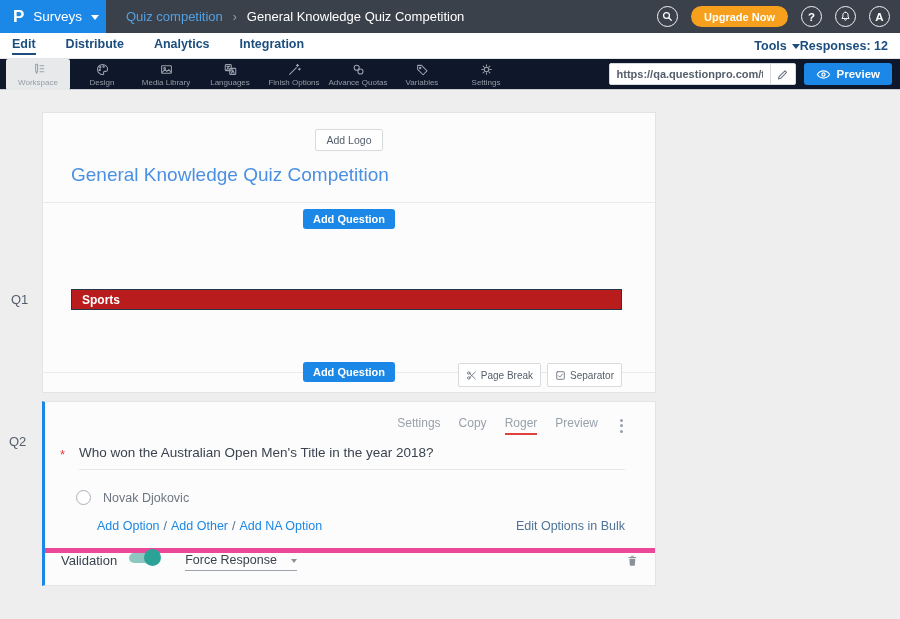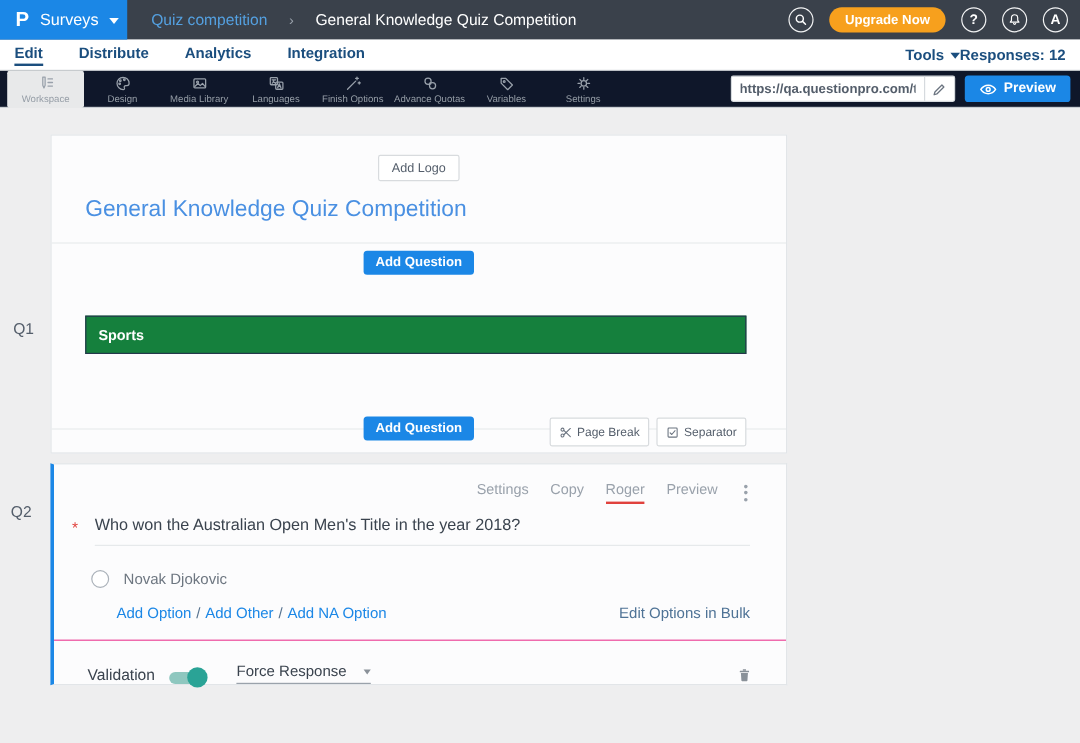--- a/index.html
+++ b/index.html
@@ -9,21 +9,21 @@
     background:#eeeeef;
     font-family:"Liberation Sans", sans-serif;
     -webkit-font-smoothing:antialiased;
   }
   
   .topbar { height:33px; background:#3a414b; display:flex; align-items:center; }
   .brand { width:106px; height:33px; background:#1b87e6; color:#fff; display:flex; align-items:center; padding-left:13px; gap:9px; cursor:pointer; }
   .logo { font-size:17px; font-weight:bold; line-height:1; }
   .brand-label { font-size:13.5px; }
   .tri-down { width:0; height:0; border-left:4px solid transparent; border-right:4px solid transparent; border-top:5px solid #fff; margin-top:1px; }
-  .crumbs { margin-left:20px; display:flex; align-items:center; gap:18px; font-size:13px; }
+  .crumbs { margin-left:20px; display:flex; align-items:center; gap:10px; font-size:13px; }
   .crumb-parent { color:#54a0e0; cursor:pointer; }
   .crumb-sep { color:#99a1ab; font-size:12px; }
   .crumb-current { color:#ffffff; }
   .top-actions { margin-left:auto; display:flex; align-items:center; gap:13px; padding-right:10px; }
   .circle-btn { width:21px; height:21px; border:1.5px solid #f2f3f4; border-radius:50%; display:flex; align-items:center; justify-content:center; color:#fff; font-size:11.5px; font-weight:bold; cursor:pointer; background:transparent; }
   .upgrade-btn { height:21px; border:none; border-radius:11px; background:#f7a01d; color:#fff; font-size:11px; font-weight:bold; padding:0 13px; display:flex; align-items:center; cursor:pointer; font-family:inherit; }
   
   .tabsrow { height:26px; background:#fff; border-bottom:1px solid #e3e6e9; display:flex; align-items:center; padding:0 12px; font-size:12.5px; font-weight:bold; color:#1b4e7e; }
   .tab { margin-right:30px; cursor:pointer; padding-bottom:2px; border-bottom:2px solid transparent; }
   .tab.active { border-bottom-color:#1b4e7e; }
@@ -43,24 +43,24 @@
   .preview-btn { margin:0 8px; height:22px; border:none; border-radius:3px; background:#1b87e6; color:#fff; font-size:11.5px; font-weight:bold; display:flex; align-items:center; gap:6px; padding:0 12px; cursor:pointer; font-family:inherit; }
   
   .canvas { padding:22px 0 0 42px; }
   .card { width:614px; background:#fcfcfd; border:1px solid #e2e5e8; }
   .add-logo-row { display:flex; justify-content:center; padding-top:16px; }
   .add-logo-btn { background:#fff; border:1px solid #d8dbde; border-radius:2px; color:#545e6b; font-size:10.5px; padding:4px 11px; cursor:pointer; font-family:inherit; }
   .title-wrap { padding:13px 28px 16px; border-bottom:1px solid #e8ebed; }
   .survey-title { font-size:19px; color:#4a90e2; cursor:text; }
   .addq-row { display:flex; justify-content:center; margin-top:6px; }
   .btn-primary { background:#1b87e6; color:#fff; border:none; border-radius:3px; height:20px; font-size:11px; font-weight:bold; padding:0 10px; display:flex; align-items:center; cursor:pointer; font-family:inherit; }
-  .q1-section { position:relative; margin:34px 33px 0 28px; }
+  .q1-section { position:relative; margin:60px 33px 0 28px; }
   .q-side-label { position:absolute; font-size:13px; color:#545e6b; }
   .q1-section .q-side-label { left:-60px; top:3px; }
-  .sports-bar { height:32px; background:#15803d; border:1px solid #24384b; color:#fff; font-size:12px; font-weight:bold; display:flex; align-items:center; padding-left:10px; cursor:pointer; }
+  .sports-bar { height:21px; background:#b91c1c; border:1px solid #24384b; color:#fff; font-size:12px; font-weight:bold; display:flex; align-items:center; padding-left:10px; cursor:pointer; }
   .insert-row { position:relative; margin-top:52px; height:20px; display:flex; align-items:center; justify-content:center; }
   .insert-row::before { content:''; position:absolute; left:0; right:0; top:50%; height:1px; background:#e8ebed; }
   .insert-row > * { position:relative; }
   .insert-right { position:absolute; right:33px; top:1px; display:flex; gap:6px; }
   .mini-btn { background:#fff; border:1px solid #d8dbde; border-radius:2px; height:24px; font-size:10px; color:#545e6b; display:flex; align-items:center; gap:4px; padding:0 7px; cursor:pointer; font-family:inherit; }
   .mini-btn svg { stroke:#6b7480; fill:none; stroke-width:1.3; stroke-linecap:round; stroke-linejoin:round; }
   .card1 { padding-bottom:10px; }
   .gap8 { height:8px; }
   
   .card2 { position:relative; border-left:3px solid #1b87e6; padding-bottom:0; }
@@ -74,21 +74,21 @@
   .req-mark { color:#e0413d; font-size:13px; margin-top:2px; width:10px; }
   .q-text { margin-left:9px; flex:1; font-size:13.5px; color:#3a434e; padding-bottom:9px; border-bottom:1px solid #e6e9eb; cursor:text; }
   .options { margin:20px 0 0 31px; }
   .option-row { display:flex; align-items:center; margin-bottom:14px; cursor:pointer; }
   .radio { width:15px; height:15px; border:1.5px solid #aab1b9; border-radius:50%; background:#fff; }
   .option-label { margin-left:12px; font-size:12.5px; color:#6d7680; }
   .links-row { display:flex; align-items:center; margin:4px 30px 0 52px; font-size:12.5px; }
   .add-link { color:#1b87e6; cursor:pointer; }
   .link-sep { color:#55718e; margin:0 4px; }
   .bulk-link { margin-left:auto; color:#4f7396; cursor:pointer; }
-  .validation-row { display:flex; align-items:flex-end; margin-top:15px; border-top:1px solid #ec4899; height:37px; padding:0 28px; }
+  .validation-row { display:flex; align-items:flex-start; margin-top:15px; border-top:5px solid #ec4899; height:37px; padding:0 16px; }
   .v-label { font-size:13px; color:#3a434e; }
   .toggle { margin-left:12px; position:relative; width:30px; height:10px; border-radius:5px; background:#8ec7bf; cursor:pointer; }
   .toggle .knob { position:absolute; right:-2px; top:-4px; width:17px; height:17px; border-radius:50%; background:#2aa396; }
   .force-dd { margin-left:26px; display:flex; align-items:center; gap:14px; font-size:12.5px; color:#3a434e; border-bottom:1px solid #9aa2ab; padding-bottom:3px; cursor:pointer; }
   .force-dd .tri-down { border-top-color:#8a9199; border-left-width:3.5px; border-right-width:3.5px; border-top-width:4.5px; }
   .trash-btn { margin-left:auto; cursor:pointer; display:flex; }
   .hdr-icon svg { stroke:#fff; fill:none; stroke-width:1.5; stroke-linecap:round; stroke-linejoin:round; }
 </style>
 </head>
 <body>

